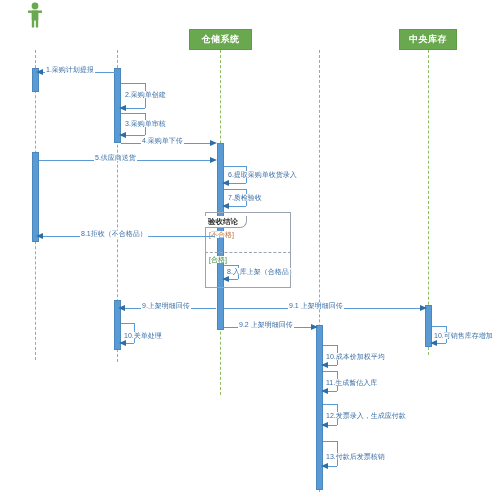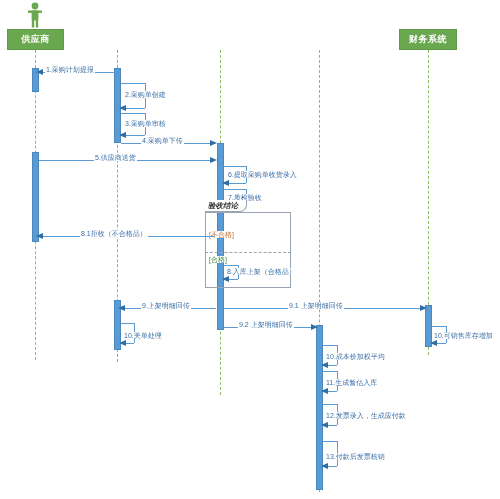--- a/index.html
+++ b/index.html
@@ -135,25 +135,25 @@
   <div class="actor" style="left:24px; top:2px;">
     <svg width="22" height="26" viewBox="0 0 22 26">
       <circle cx="11" cy="4" r="3.4" fill="#6aa84f"></circle>
       <rect x="4" y="8.5" width="14" height="2.4" fill="#6aa84f"></rect>
       <rect x="7.6" y="8.5" width="6.8" height="10" rx="1" fill="#6aa84f"></rect>
       <rect x="7.8" y="18" width="2.4" height="7.5" fill="#6aa84f"></rect>
       <rect x="11.8" y="18" width="2.4" height="7.5" fill="#6aa84f"></rect>
     </svg>
   </div>
 
-  <div class="participant" style="left:7px;  top:29px; width:57px;  height:21px;">
-    <span>供应商</span>
+  <div class="participant" style="left:189px; top:29px; width:63px; height:21px;">
+    <span>仓储系统</span>
   </div>
   <div class="participant" style="left:399px; top:29px; width:58px; height:21px;">
-    <span>财务系统</span>
+    <span>中央库存</span>
   </div>
 
   <div class="lifeline" style="left:35px;  top:50px; height:310px;"></div>
   <div class="lifeline" style="left:117px; top:50px; height:312px;"></div>
   <div class="lifeline" style="left:220px; top:50px; height:345px;"></div>
   <div class="lifeline" style="left:319px; top:50px; height:442px;"></div>
   <div class="lifeline" style="left:428px; top:50px; height:305px;"></div>
 
   <div class="activation" style="left:32px;  top:68px;  height:24px;"></div>
   <div class="activation" style="left:32px;  top:152px; height:90px;"></div>
@@ -193,21 +193,21 @@
   <div class="arrow-head arrow-left" style="left:222px; top:179.5px;"></div>
   <div class="msg-label" style="left:227px; top:171px;">6.提取采购单收货录入</div>
 
   <div class="self-h" style="left:224px; top:189px; width:22px;"></div>
   <div class="self-v" style="left:246px; top:189px; height:17px;"></div>
   <div class="self-h" style="left:225px; top:206px; width:21px;"></div>
   <div class="arrow-head arrow-left" style="left:222px; top:202.5px;"></div>
   <div class="msg-label" style="left:227px; top:194px;">7.质检验收</div>
 
   <div class="fragment" style="left:205px; top:212px; width:86px; height:76px;"></div>
-  <div class="fragment-tab" style="left:205px; top:200px;font-style:italic;">验收结论</div>
+  <div class="fragment-tab" style="left:205px; top:216px;">验收结论</div>
   <div class="guard guard-reject" style="left:208px; top:231px;">[不合格]</div>
   <div class="fragment-divider" style="left:205px; top:252px; width:86px;"></div>
   <div class="guard guard-accept" style="left:208px; top:256px;">[合格]</div>
 
   <div class="msg-line" style="left:39px; top:236px; width:176px;"></div>
   <div class="arrow-head arrow-left" style="left:36px; top:232.5px;"></div>
   <div class="msg-label" style="left:80px; top:230px;">8.1拒收（不合格品）</div>
 
   <div class="self-h" style="left:224px; top:265px; width:14px;"></div>
   <div class="self-v" style="left:238px; top:265px; height:14px;"></div>

